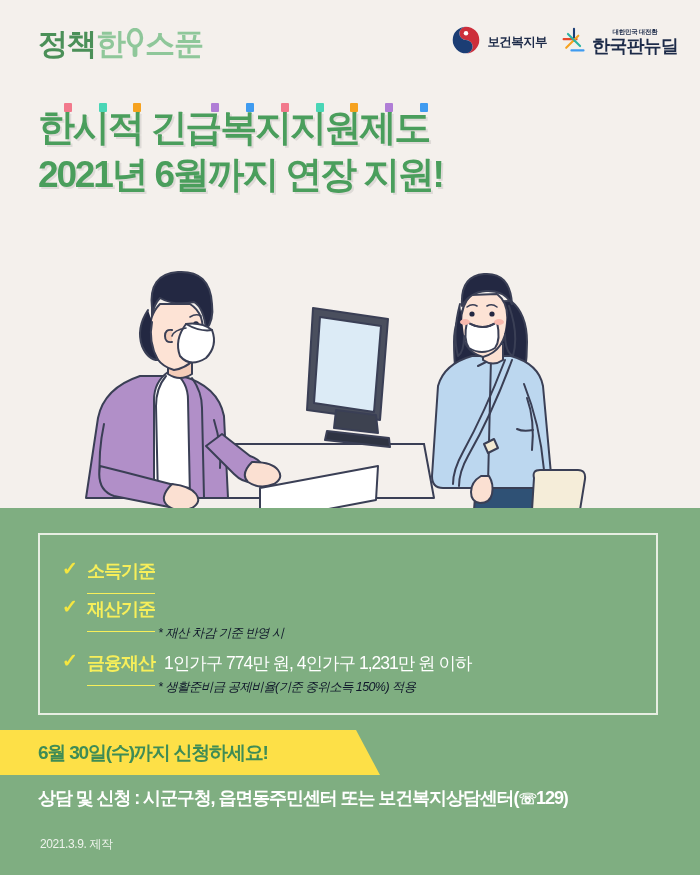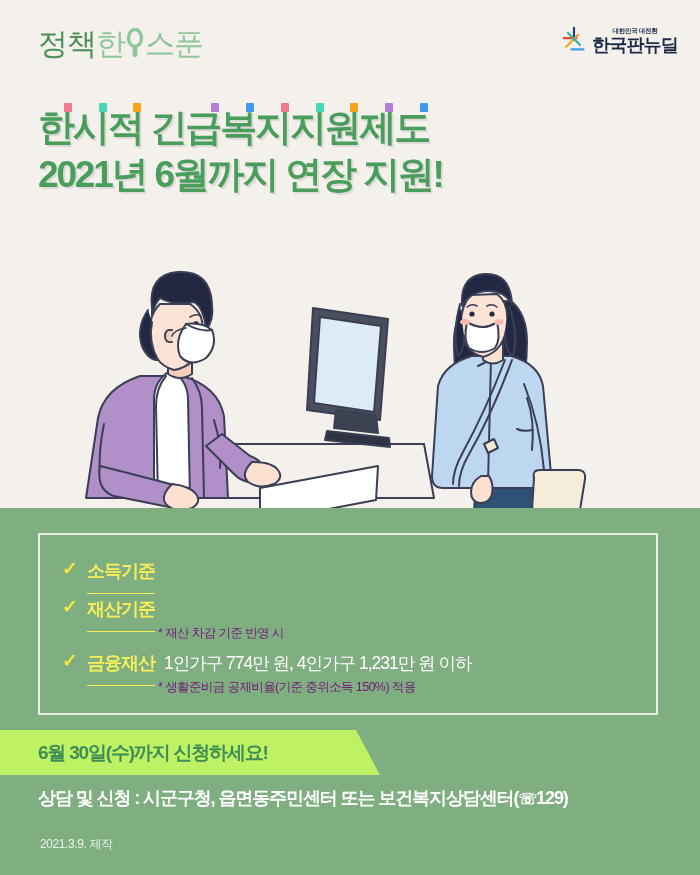--- a/index.html
+++ b/index.html
@@ -6,21 +6,21 @@
   body{
     width:700px;height:875px;
     font-family:"Liberation Sans", sans-serif;
     background:#f4f0ec;
     overflow:hidden;
   }
   .poster{position:relative;width:700px;height:875px;background:#f4f0ec;overflow:hidden;}
 
   
   .header{position:absolute;top:0;left:0;width:700px;height:88px;}
-  .brand{position:absolute;left:38px;top:28px;font-size:30px;font-weight:normal;letter-spacing:-1px;line-height:1;}
+  .brand{position:absolute;left:38px;top:28px;font-size:30px;font-weight:bold;letter-spacing:-1px;line-height:1;}
   .brand .b-dark{color:#4b9058;}
   .brand .b-light{color:#8fc79a;}
   .spoon{display:inline-block;}
 
   .gov-logos{position:absolute;right:22px;top:26px;display:flex;align-items:center;gap:14px;}
   .mohw{display:flex;align-items:center;gap:7px;}
   .mohw-name{font-size:12.5px;color:#1d2b49;font-weight:bold;letter-spacing:-.6px;}
   .newdeal{display:flex;align-items:center;gap:5px;}
   .nd-text{display:flex;flex-direction:column;align-items:center;line-height:1;}
   .nd-small{font-size:6.5px;color:#1d2b49;font-weight:bold;letter-spacing:-.3px;}
@@ -40,24 +40,24 @@
   
   .green-band{position:absolute;left:0;top:508px;width:700px;height:367px;background:#7fae81;}
 
   .criteria-box{position:absolute;left:38px;top:25px;width:620px;height:182px;
                 border:2px solid #e7eee2;box-sizing:border-box;}
   .crit-row{position:absolute;display:flex;align-items:flex-start;}
   .check{color:#f5e63f;font-size:19px;font-weight:bold;line-height:1;margin-right:9px;}
   .crit-label{color:#f7ef5a;font-size:18px;font-weight:bold;letter-spacing:-1px;
               border-bottom:1.5px solid #f7ef5a;padding-bottom:10px;margin-right:9px;white-space:nowrap;}
   .crit-val{color:#ffffff;font-size:17.5px;letter-spacing:-1px;white-space:nowrap;}
-  .crit-note{color:#701a75;font-size:12.5px;letter-spacing:-.6px;white-space:nowrap;}
-
-  
-  .ribbon{position:absolute;left:0;top:730px;height:45px;width:380px;background:#bef264;
+  .crit-note{color:#0f172a;font-size:12.5px;letter-spacing:-.6px;white-space:nowrap;font-style:italic;}
+
+  
+  .ribbon{position:absolute;left:0;top:730px;height:45px;width:380px;background:#fde047;
           clip-path:polygon(0 0,356px 0,380px 45px,0 45px);display:flex;align-items:center;}
   .ribbon-text{margin-left:38px;font-size:19px;font-weight:bold;color:#3f8c55;letter-spacing:-1.2px;}
 
   .contact{position:absolute;left:38px;top:786px;font-size:18px;font-weight:bold;color:#ffffff;letter-spacing:-1.1px;white-space:nowrap;}
   .phone-glyph{font-size:15px;}
   .made{position:absolute;left:40px;top:836px;font-size:12px;color:#eef3ec;letter-spacing:-.4px;}
 </style>
 </head>
 <body>
 
@@ -69,20 +69,31 @@
       <span class="b-dark">정책</span><span class="b-light">한</span><span class="spoon">
         <svg width="20" height="30" viewBox="0 0 20 30" style="vertical-align:-4px">
           <ellipse cx="10" cy="10" rx="6.5" ry="8.5" fill="none" stroke="#8fc79a" stroke-width="3.4"></ellipse>
           <rect x="7.6" y="17" width="4.8" height="12" rx="2" fill="#8fc79a"></rect>
         </svg>
       </span><span class="b-light">스푼</span>
     </div>
 
     <div class="gov-logos">
 
+      <div class="mohw">
+        <span>
+          <svg width="28" height="28" viewBox="0 0 40 40">
+            <circle cx="20" cy="20" r="19" fill="#ffffff"></circle>
+            <path d="M20 1a19 19 0 0 1 0 38A9.5 9.5 0 0 0 20 20 9.5 9.5 0 0 1 20 1z" fill="#cd2e3a"></path>
+            <path d="M20 39A19 19 0 0 1 20 1a9.5 9.5 0 0 0 0 19 9.5 9.5 0 0 1 0 19z" fill="#1b3d74"></path>
+            <circle cx="20" cy="10.5" r="3.2" fill="#ffffff"></circle>
+          </svg>
+        </span>
+        <span class="mohw-name">보건복지부</span>
+      </div>
 
       <div class="newdeal">
         <span>
           <svg width="26" height="26" viewBox="0 0 30 30">
             <line x1="15" y1="2" x2="15" y2="16" stroke="#1b3d74" stroke-width="2.4" stroke-linecap="round"></line>
             <line x1="3" y1="14" x2="18" y2="14" stroke="#e8472b" stroke-width="2.4" stroke-linecap="round"></line>
             <line x1="6" y1="24" x2="20" y2="10" stroke="#f6a21f" stroke-width="2.4" stroke-linecap="round"></line>
             <line x1="8" y1="8" x2="22" y2="22" stroke="#2bb3a3" stroke-width="2.4" stroke-linecap="round"></line>
             <line x1="12" y1="27" x2="26" y2="27" stroke="#3f9bf0" stroke-width="2.4" stroke-linecap="round"></line>
           </svg>

